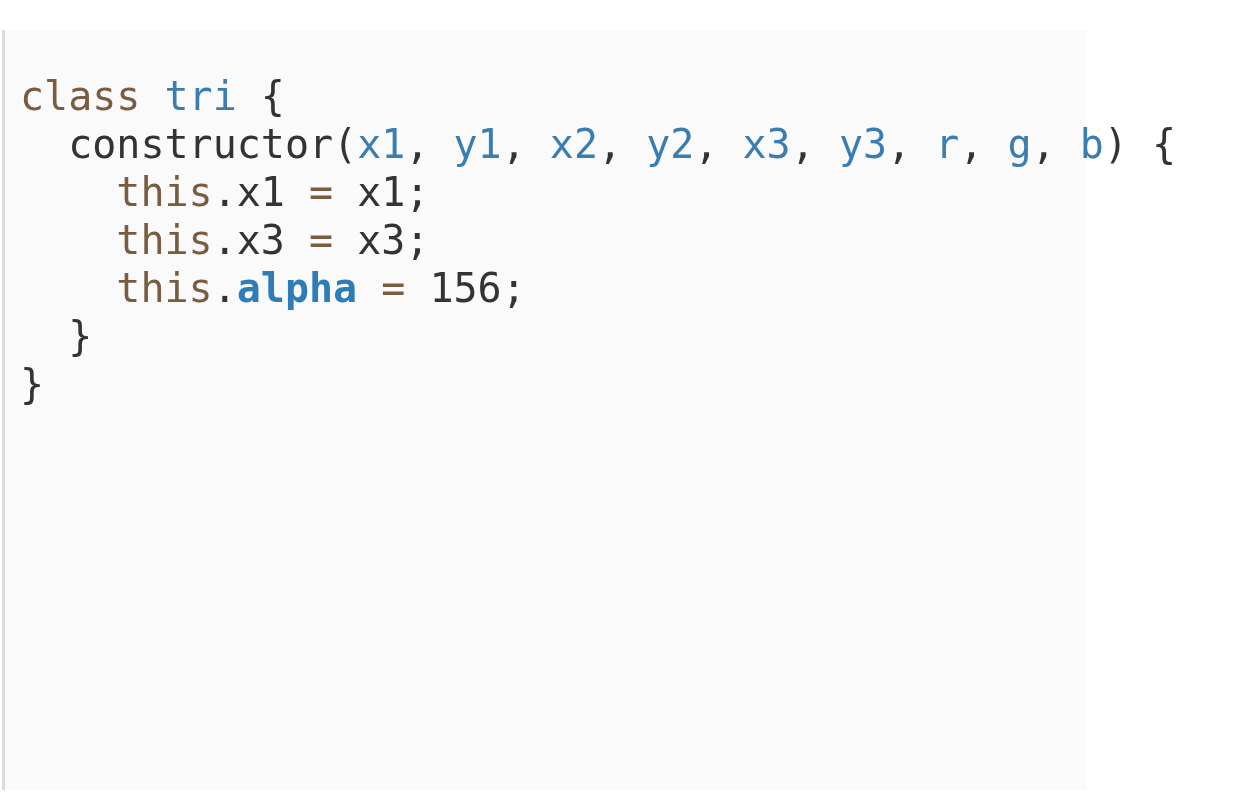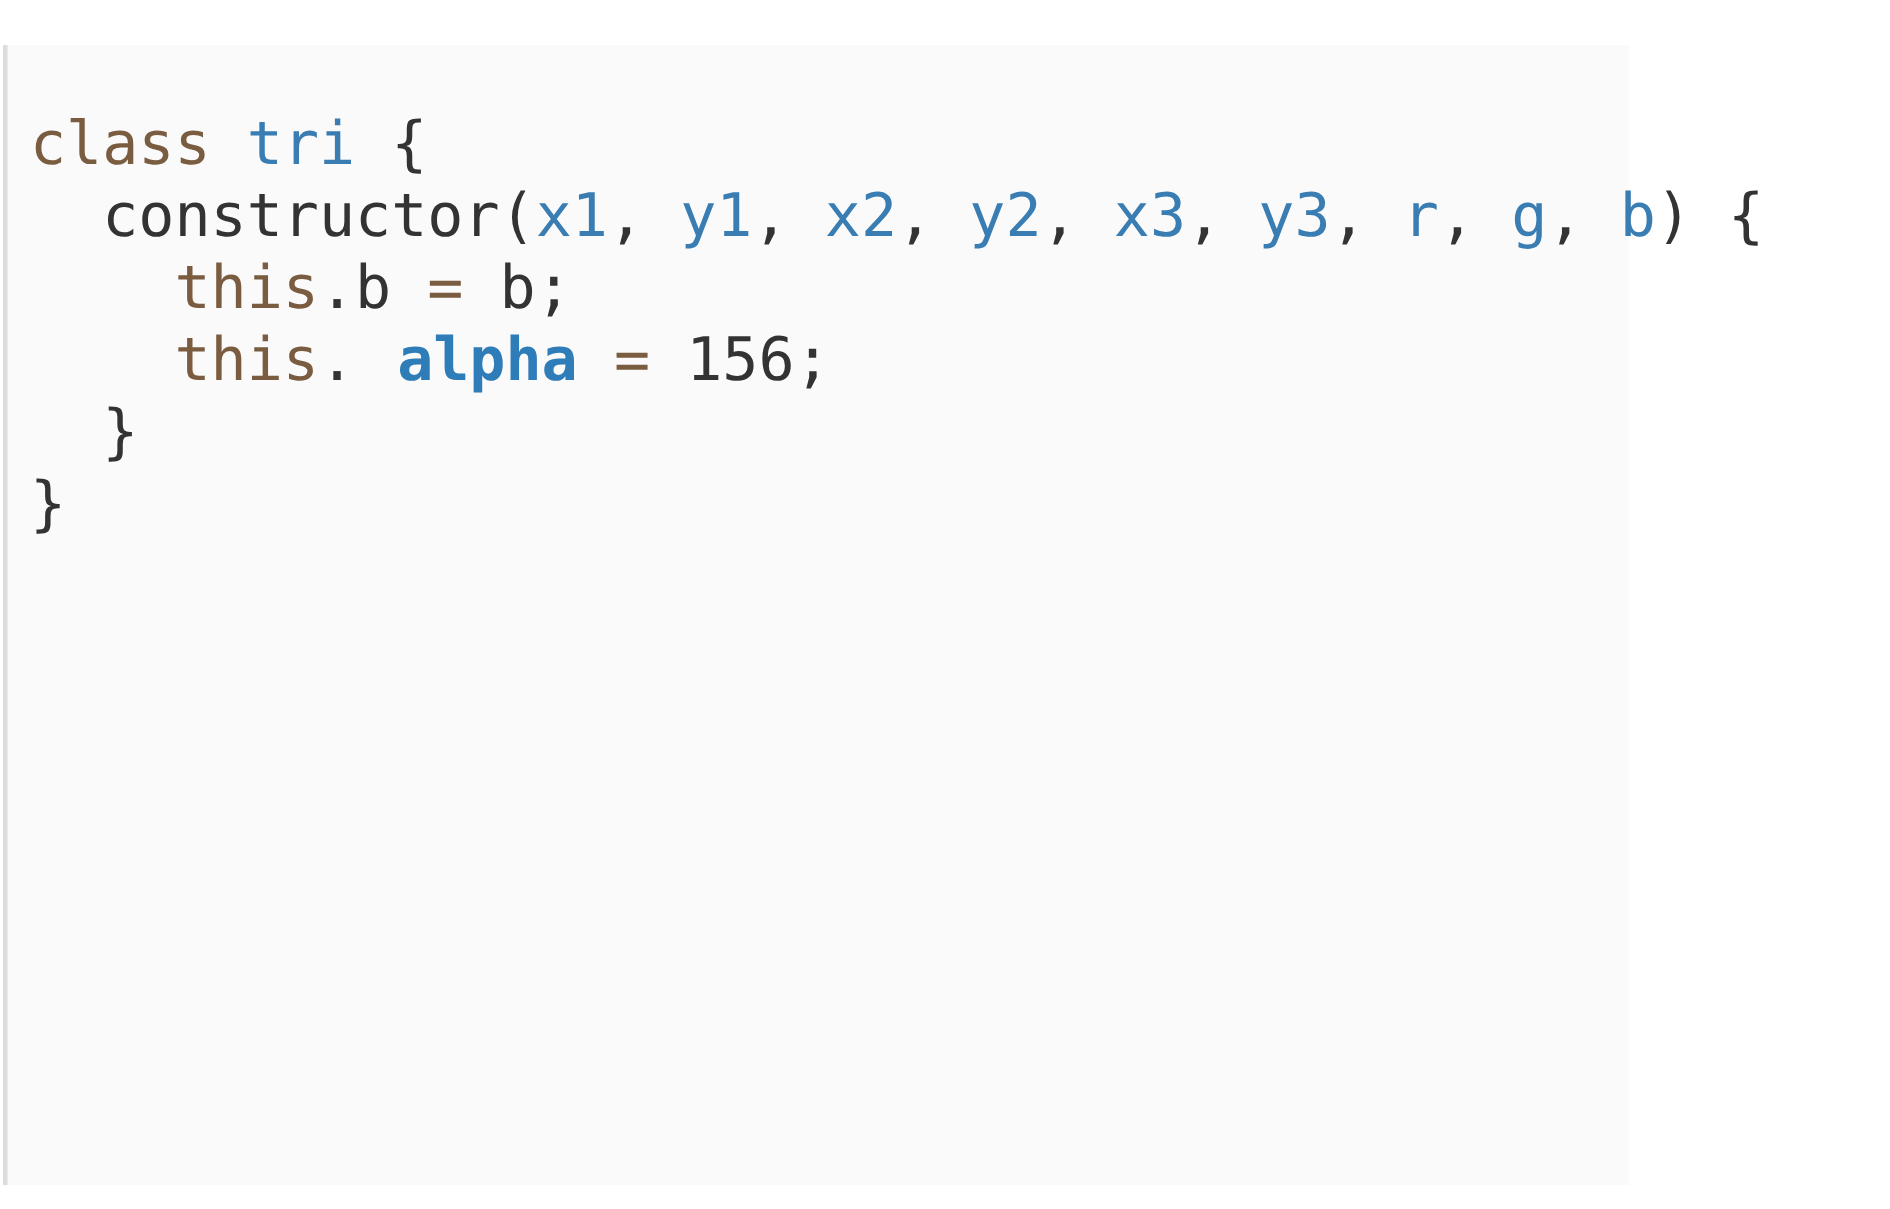--- a/index.html
+++ b/index.html
@@ -29,25 +29,26 @@
   }
   .code-line {
     white-space: pre;
     font-size: 40px;
     line-height: 48px;
     color: var(--plain);
   }
   .tok-plain   { color: var(--plain); }
   .tok-keyword { color: var(--keyword); }
   .tok-param   { color: var(--param); }
-  .tok-builtin { color: var(--builtin); font-weight: bold; margin-left: 28px; }
+  .tok-builtin { color: var(--builtin); font-weight: bold; }
 </style>
 </head>
 <body>
 
 <div class="code-block">
     <div class="code-line"><span class="tok-keyword">class</span><span class="tok-plain"> </span><span class="tok-param">tri</span><span class="tok-plain"> {</span></div>
     <div class="code-line"><span class="tok-plain">  constructor(</span><span class="tok-param">x1</span><span class="tok-plain">, </span><span class="tok-param">y1</span><span class="tok-plain">, </span><span class="tok-param">x2</span><span class="tok-plain">, </span><span class="tok-param">y2</span><span class="tok-plain">, </span><span class="tok-param">x3</span><span class="tok-plain">, </span><span class="tok-param">y3</span><span class="tok-plain">, </span><span class="tok-param">r</span><span class="tok-plain">, </span><span class="tok-param">g</span><span class="tok-plain">, </span><span class="tok-param">b</span><span class="tok-plain">) {</span></div>
-    <div class="code-line"><span class="tok-plain">    </span><span class="tok-keyword">this</span><span class="tok-plain">.b </span><span class="tok-keyword">=</span><span class="tok-plain"> b;</span></div>
+    <div class="code-line"><span class="tok-plain">    </span><span class="tok-keyword">this</span><span class="tok-plain">.x1 </span><span class="tok-keyword">=</span><span class="tok-plain"> x1;</span></div>
+    <div class="code-line"><span class="tok-plain">    </span><span class="tok-keyword">this</span><span class="tok-plain">.x3 </span><span class="tok-keyword">=</span><span class="tok-plain"> x3;</span></div>
     <div class="code-line"><span class="tok-plain">    </span><span class="tok-keyword">this</span><span class="tok-plain">.</span><span class="tok-builtin">alpha</span><span class="tok-plain"> </span><span class="tok-keyword">=</span><span class="tok-plain"> 156;</span></div>
     <div class="code-line"><span class="tok-plain">  }</span></div>
     <div class="code-line"><span class="tok-plain">}</span></div>
   </div>
 
 </body></html>

